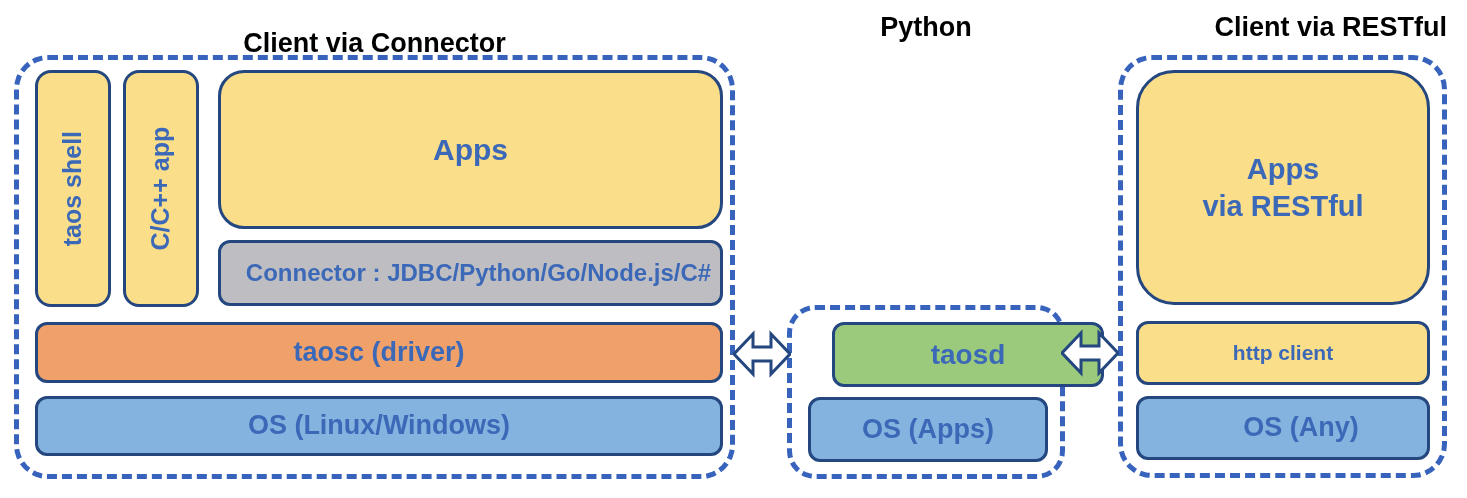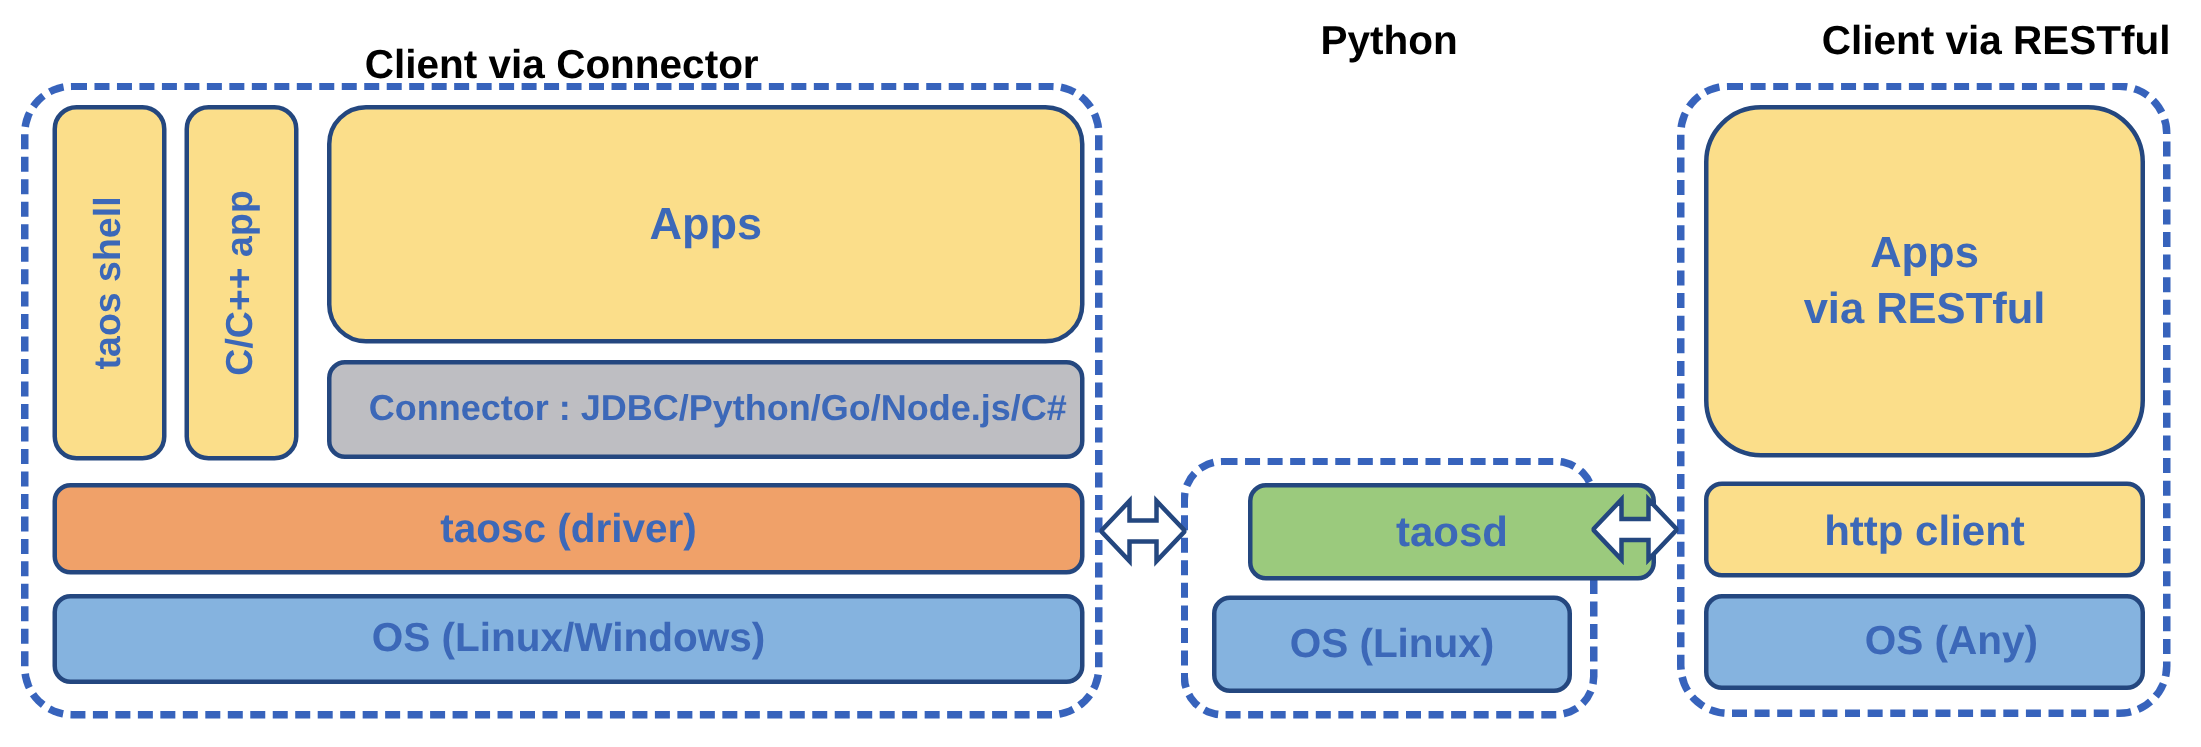--- a/index.html
+++ b/index.html
@@ -100,33 +100,33 @@
     <span>taosc (driver)</span>
   </div>
 
   <div class="dashed-container" style="left:787px; top:305px; width:278px; height:174px; border-radius:28px;"></div>
 
   <div class="box fill-green row-box" style="left:808px; top:322px; width:272px; height:65px; font-size:28px;margin-left:24px;">
     <span>taosd</span>
   </div>
 
   <div class="box fill-blue row-box" style="left:808px; top:397px; width:240px; height:65px;">
-    <span>OS (Linux)</span>
+    <span>OS (Apps)</span>
   </div>
 
   <div class="dashed-container" style="left:1118px; top:55px; width:329px; height:423px;"></div>
 
   <div class="box fill-yellow apps-restful-box" style="left:1136px; top:70px; width:294px; height:235px;">
     <span>
       <span style="display:block;">Apps</span>
       <span style="display:block;">via RESTful</span>
     </span>
   </div>
 
-  <div class="box fill-yellow row-box" style="left:1136px; top:321px; width:294px; height:64px; font-size:28px;">
+  <div class="box fill-yellow row-box" style="left:1136px; top:321px; width:294px; height:64px; font-size:21px;">
     <span>http client</span>
   </div>
 
   <div class="box fill-blue row-box" style="left:1136px; top:396px; width:294px; height:64px;padding-left:36px;">
     <span>OS (Any)</span>
   </div>
 
   <svg class="arrow" style="left:733px; top:330px;" width="58" height="48" viewBox="0 0 58 48">
     <polygon points="1,24 20,4 20,17 38,17 38,4 57,24 38,44 38,31 20,31 20,44" fill="#ffffff" stroke="#24477F" stroke-width="3" stroke-linejoin="miter"></polygon>
   </svg>

